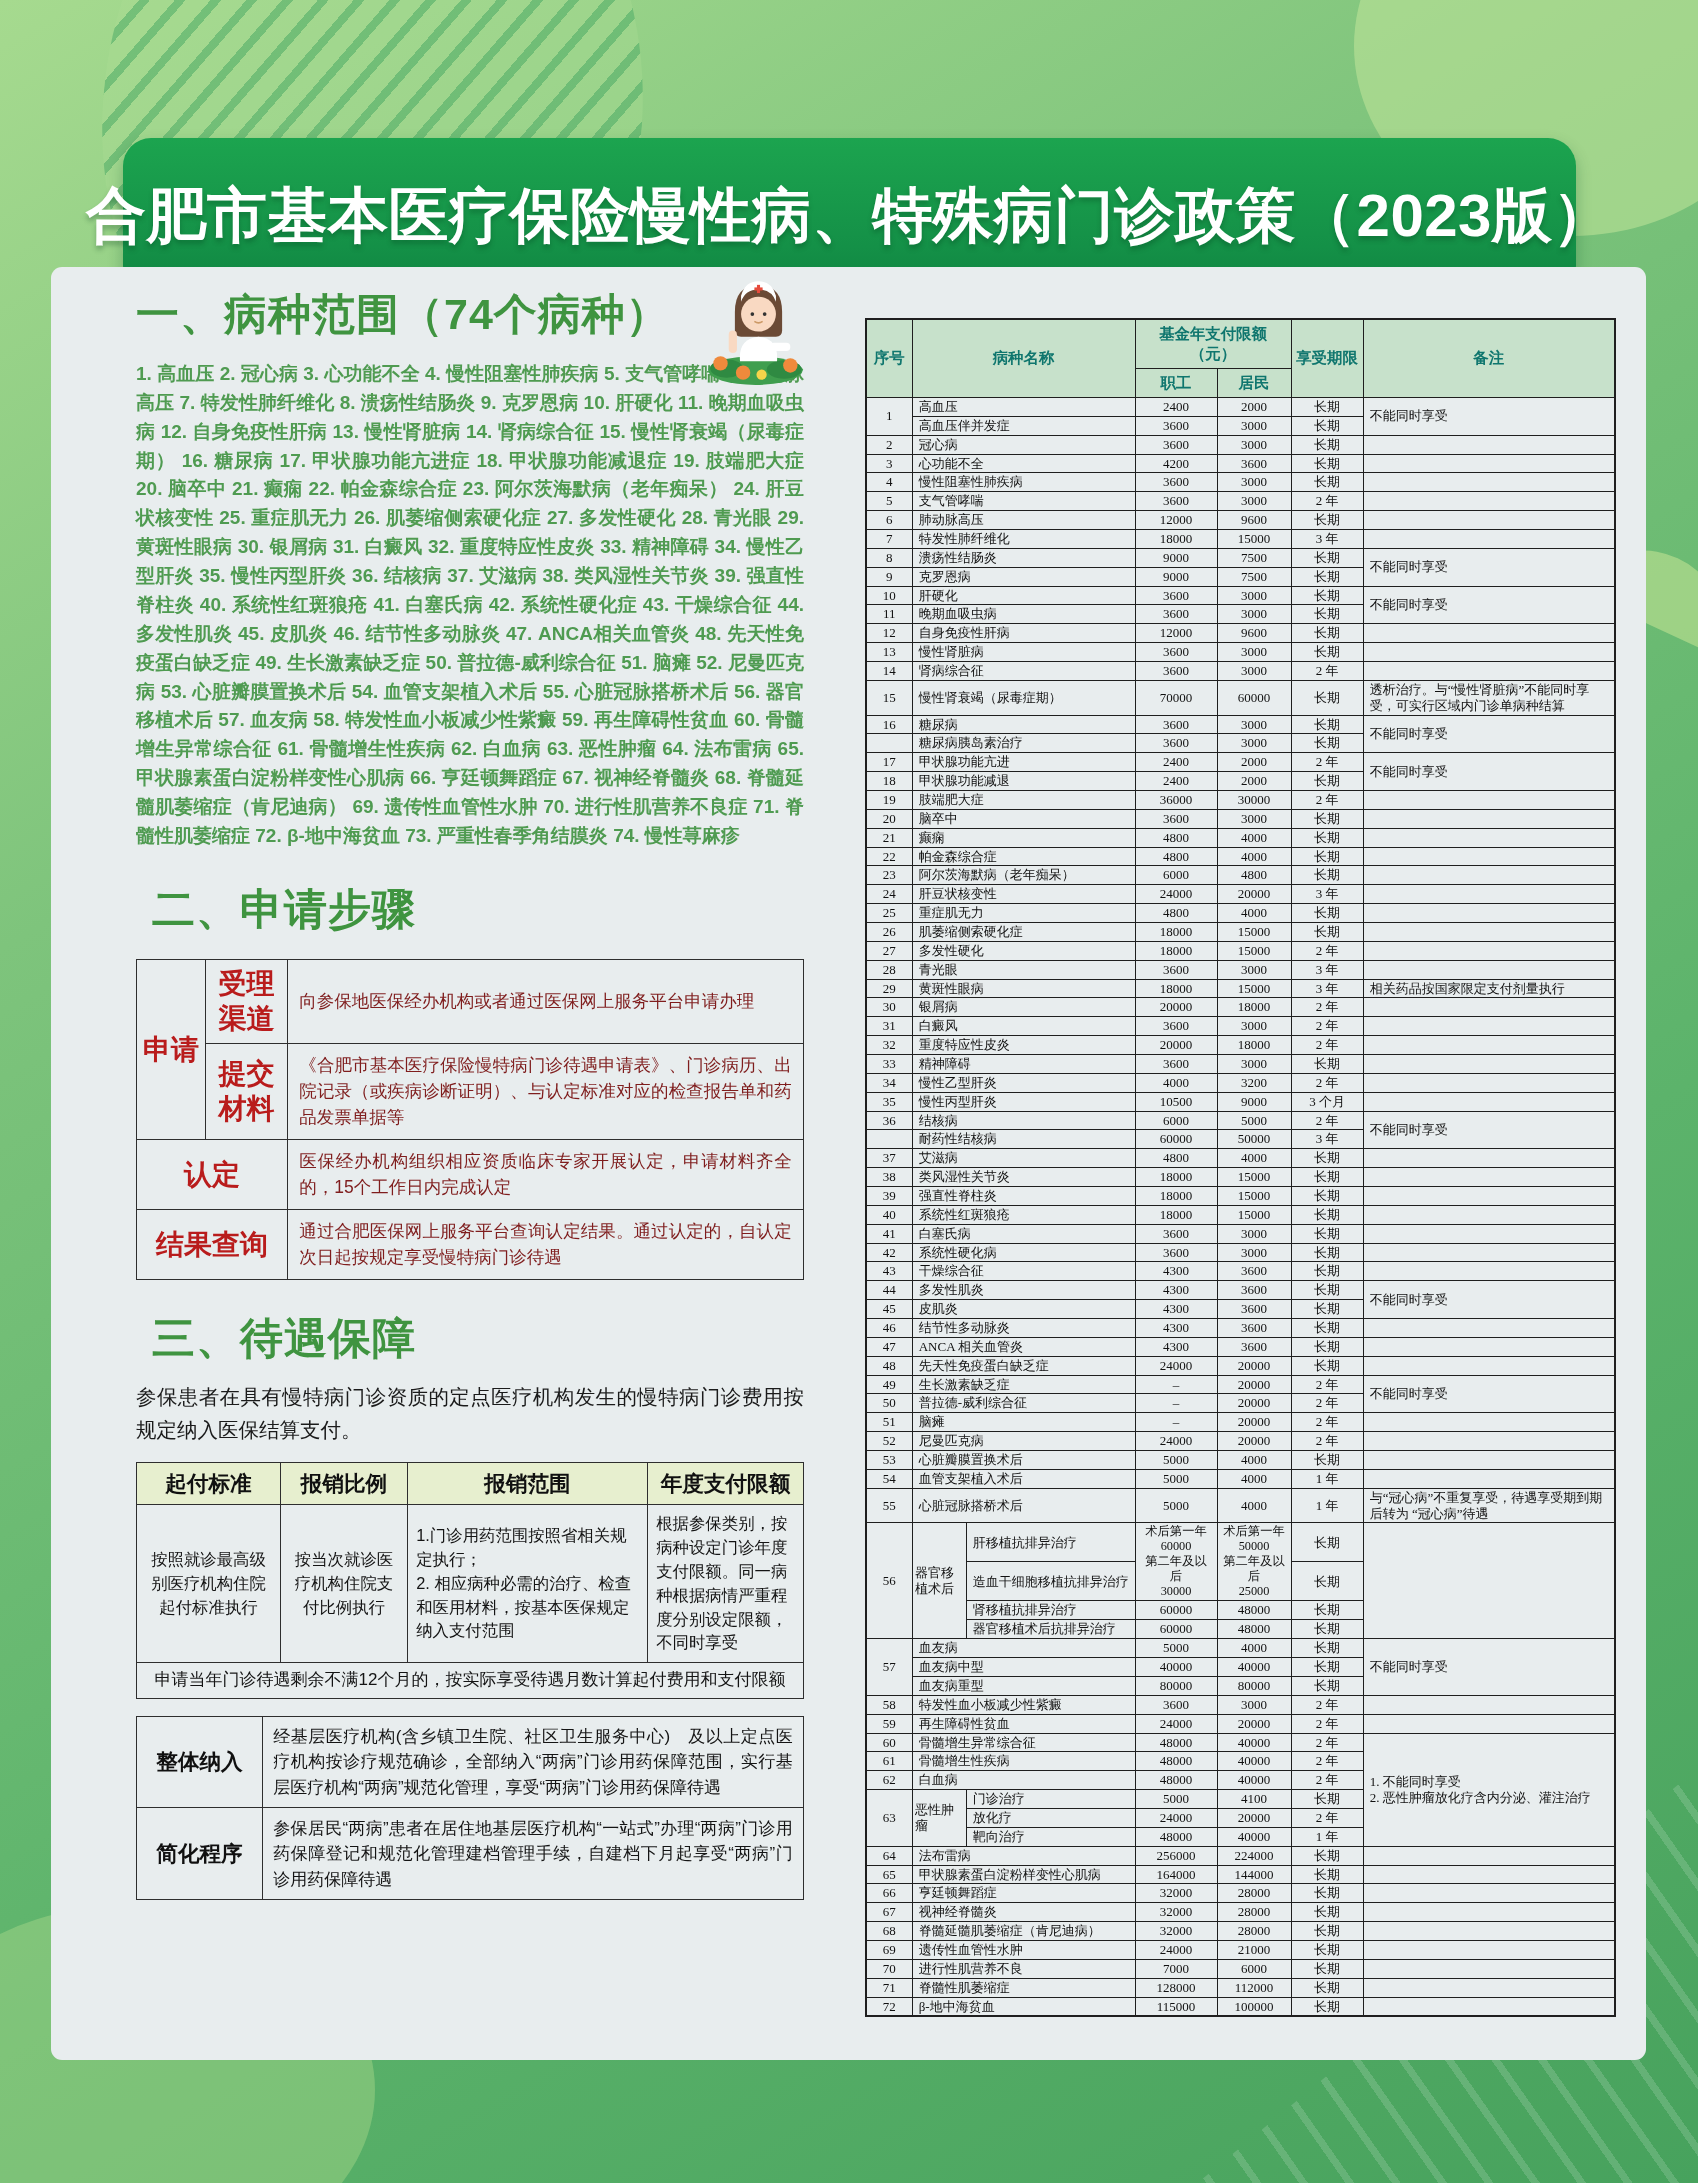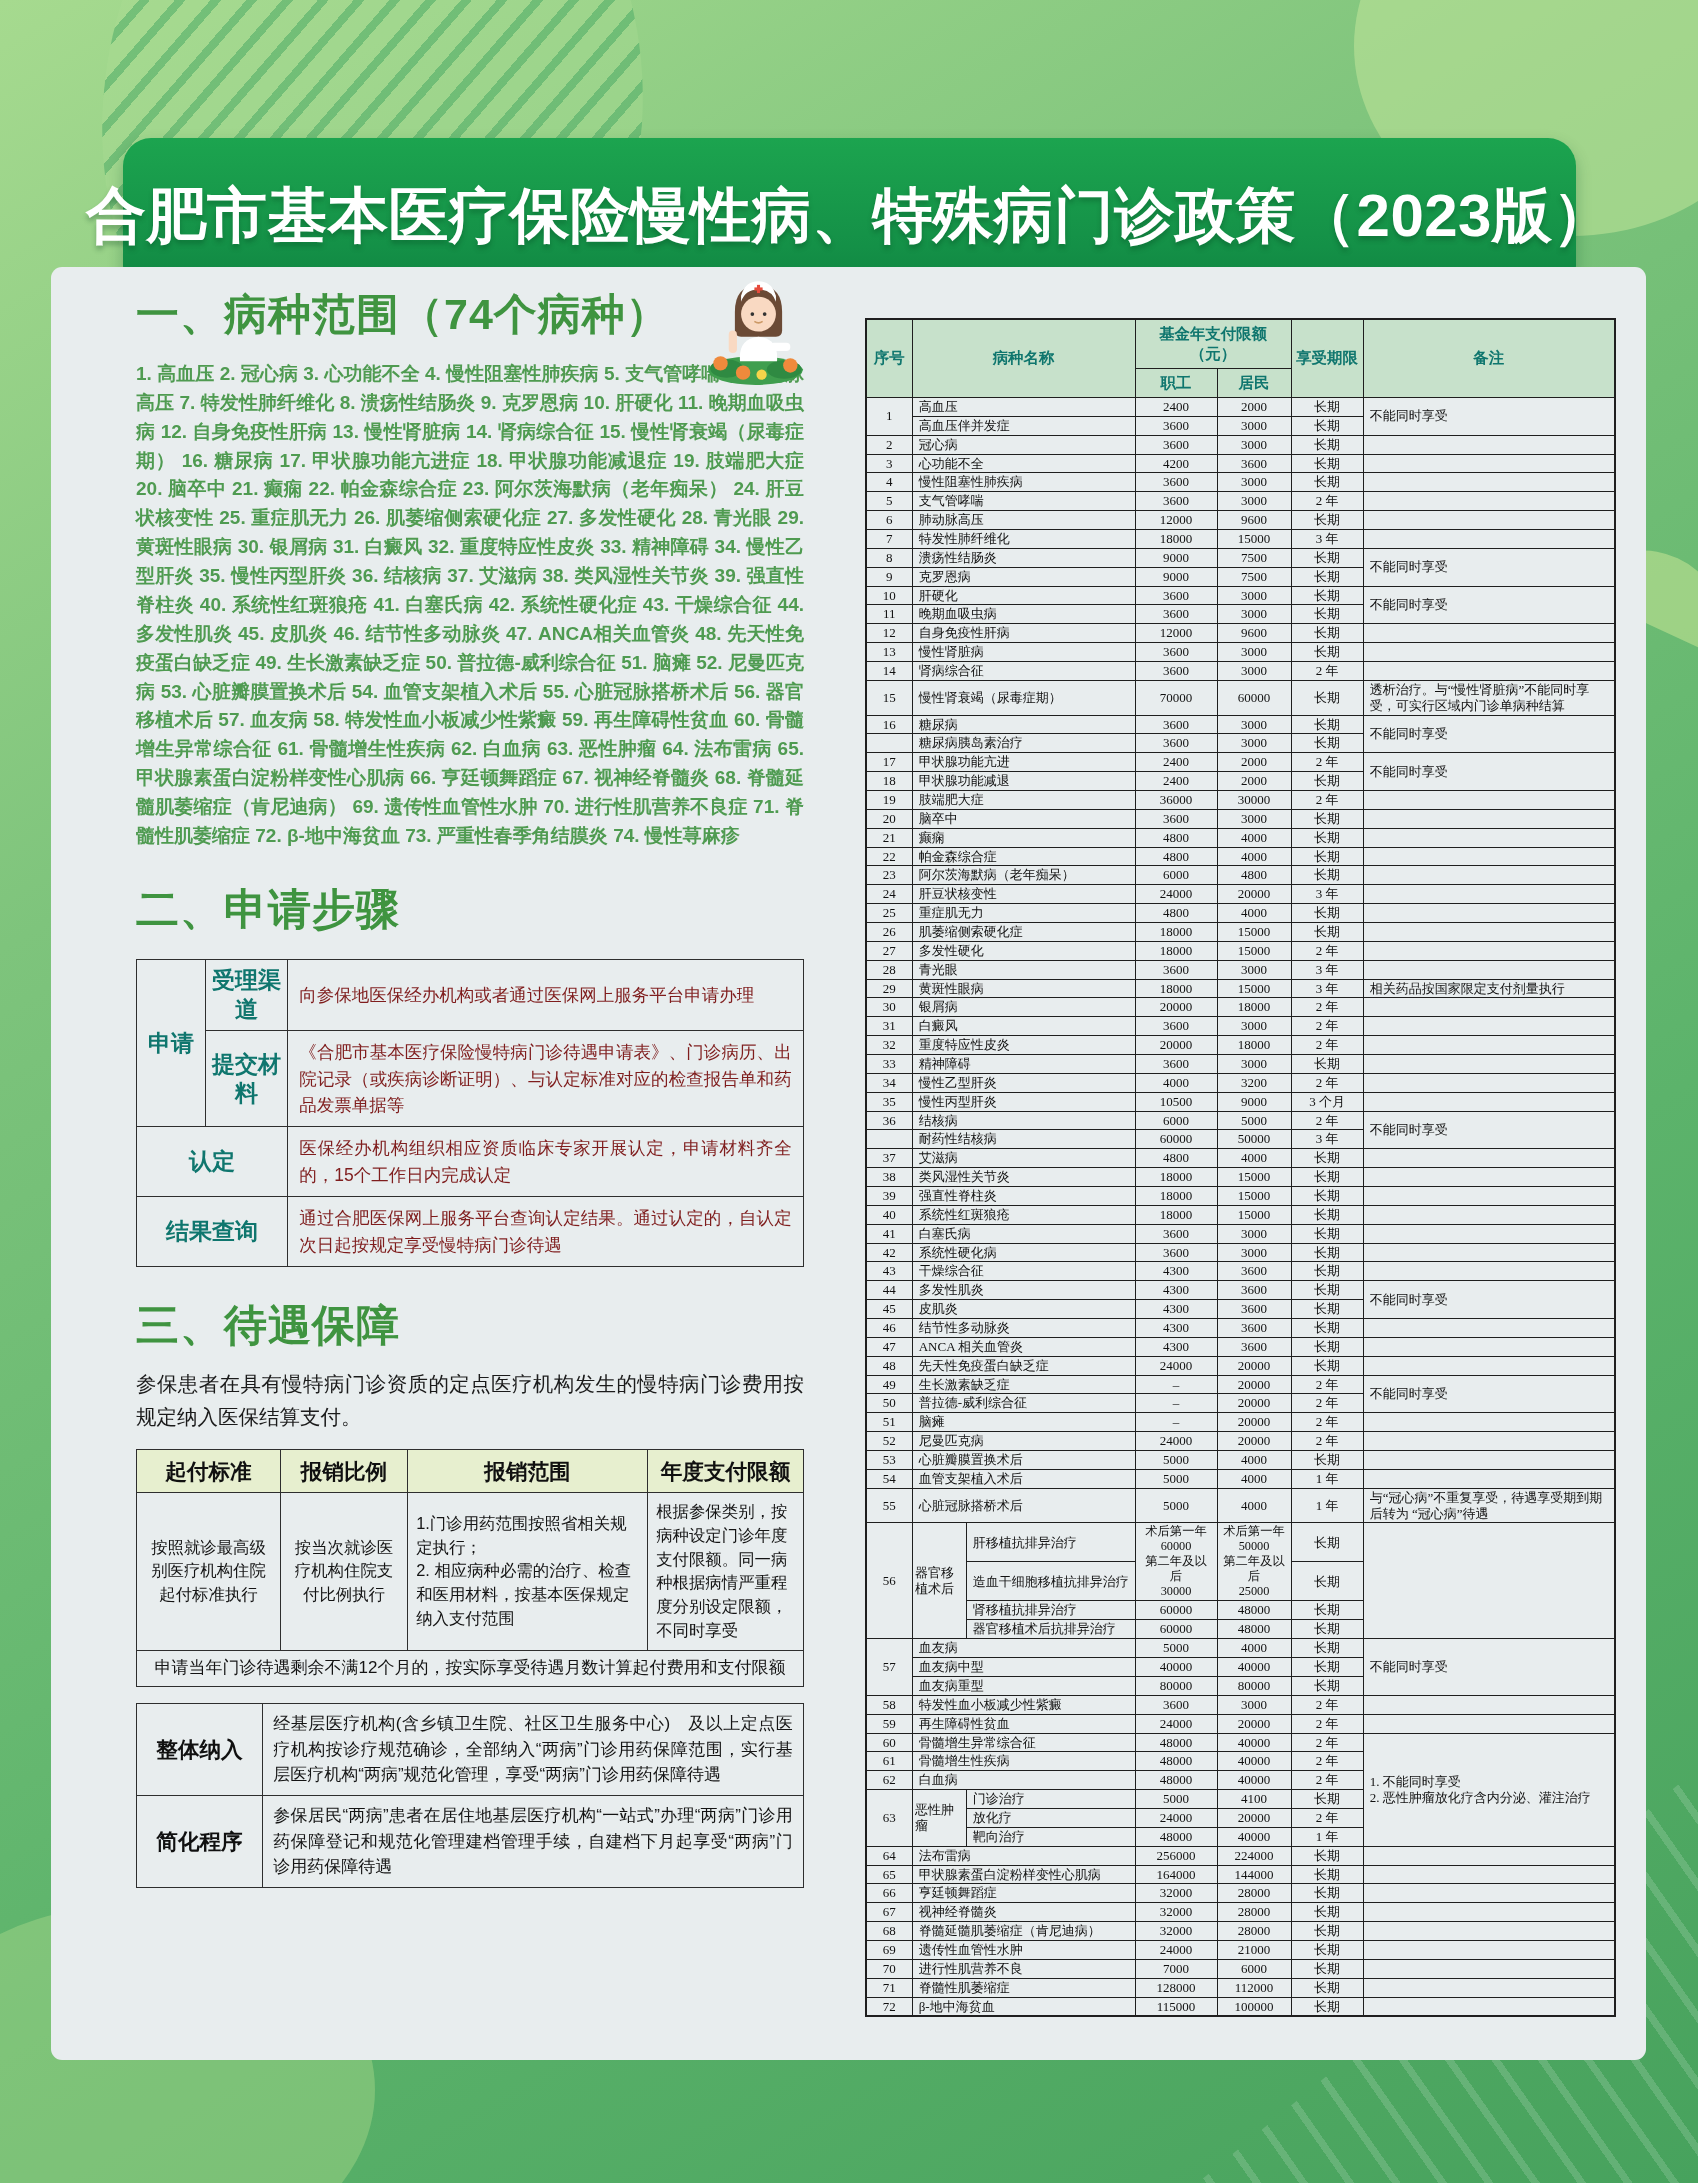--- a/index.html
+++ b/index.html
@@ -46,24 +46,24 @@
 
   
   .left-col{position:absolute;left:85px;top:18.5px;width:668px;}
   .section-heading{font-size:43px;font-weight:800;color:#3f9440;margin:0;letter-spacing:1px;}
   .sec1-row{position:relative;}
   .nurse{position:absolute;right:-9.2px;top:-14.4px;width:109px;height:116px;}
   .disease-list{
     margin:16.4px 0 0;font-size:19px;line-height:1.52;color:#4f9b51;
     text-align:justify;font-weight:600;
   }
-  .h2-gap{margin-top:30px;}
+  .h2-gap{margin-top:30px;margin-left:16px;}
   .apply-table{margin-top:20.5px;width:100%;border-collapse:collapse;table-layout:fixed;}
   .apply-table td{border:1.5px solid #2e2e2e;vertical-align:middle;}
-  .apply-table .lbl{font-size:23px;font-weight:700;color:#0f766e;text-align:center;padding:6.2px 2.1px;line-height:1.25;}
+  .apply-table .lbl{font-size:28px;font-weight:700;color:#b91c1c;text-align:center;padding:6.2px 2.1px;line-height:1.25;}
   .apply-table .ct{font-size:17.5px;color:#7f1d1d;line-height:1.5;padding:8.2px 11.3px;text-align:justify;}
   .para{font-size:20.5px;color:#1b1b1b;line-height:1.6;margin:13.4px 0 0;text-align:justify;}
   .green-label{color:#3f9440;font-weight:800;}
   .benefit-table{margin-top:15.4px;width:100%;border-collapse:collapse;table-layout:fixed;}
   .benefit-table th{
     background:#e7efcf;border:1.5px solid #2e2e2e;font-size:21.6px;font-weight:800;color:#101010;padding:6.2px 2.1px;
   }
   .benefit-table td{border:1.5px solid #2e2e2e;font-size:16.4px;line-height:1.45;color:#141414;padding:7.2px 8.2px;vertical-align:middle;}
   .benefit-table td.ctr{text-align:center;}
   .benefit-table td.pre{white-space:pre-line;}

